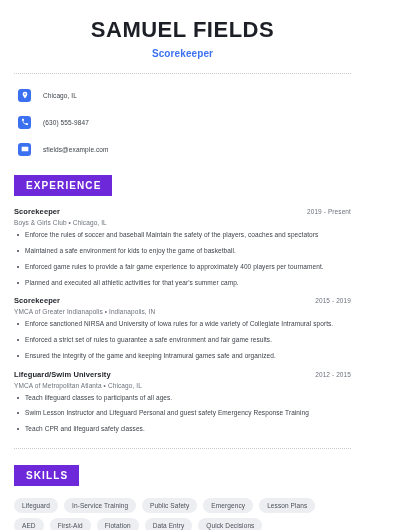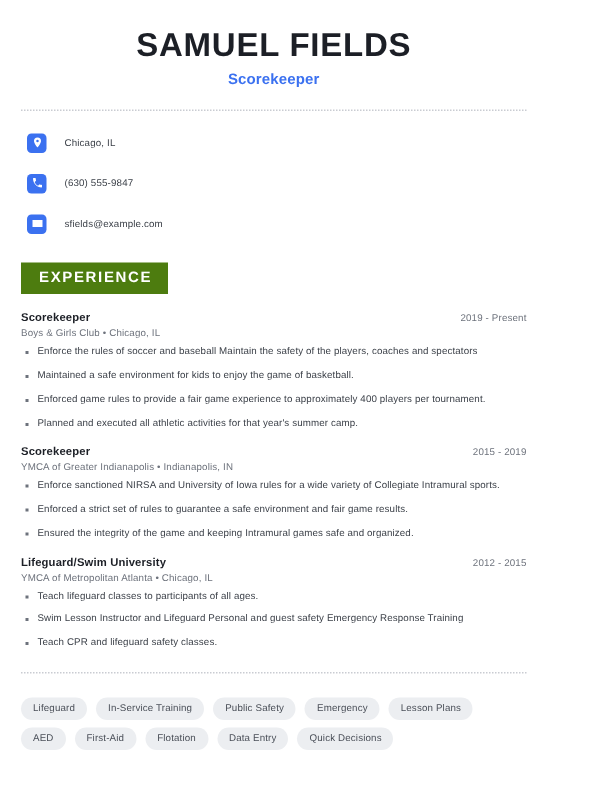--- a/index.html
+++ b/index.html
@@ -76,21 +76,21 @@
     margin-left: 12px;
     letter-spacing: 0.1px;
   }
 
   
   .section {
     margin-top: 16px;
   }
   .section-badge {
     display: inline-block;
-    background: #4d7c0f;
+    background: #6d28d9;
     color: #ffffff;
     font-size: 10px;
     font-weight: bold;
     letter-spacing: 1.1px;
     padding: 5px 11px 5px 12px;
   }
 
   
   .jobs { margin-top: 11px; }
   .job { margin-bottom: 9px; }
@@ -246,20 +246,21 @@
           <li>Teach CPR and lifeguard safety classes.</li>
         </ul>
       </div>
 
     </div>
   </div>
 
   <div class="dotted-rule"></div>
 
   <div class="section">
+    <div class="section-badge">SKILLS</div>
 
     <div class="skills-wrap">
       <span class="skill-chip">Lifeguard</span>
       <span class="skill-chip">In-Service Training</span>
       <span class="skill-chip">Public Safety</span>
       <span class="skill-chip">Emergency</span>
       <span class="skill-chip">Lesson Plans</span>
       <span class="skill-chip">AED</span>
       <span class="skill-chip">First-Aid</span>
       <span class="skill-chip">Flotation</span>

